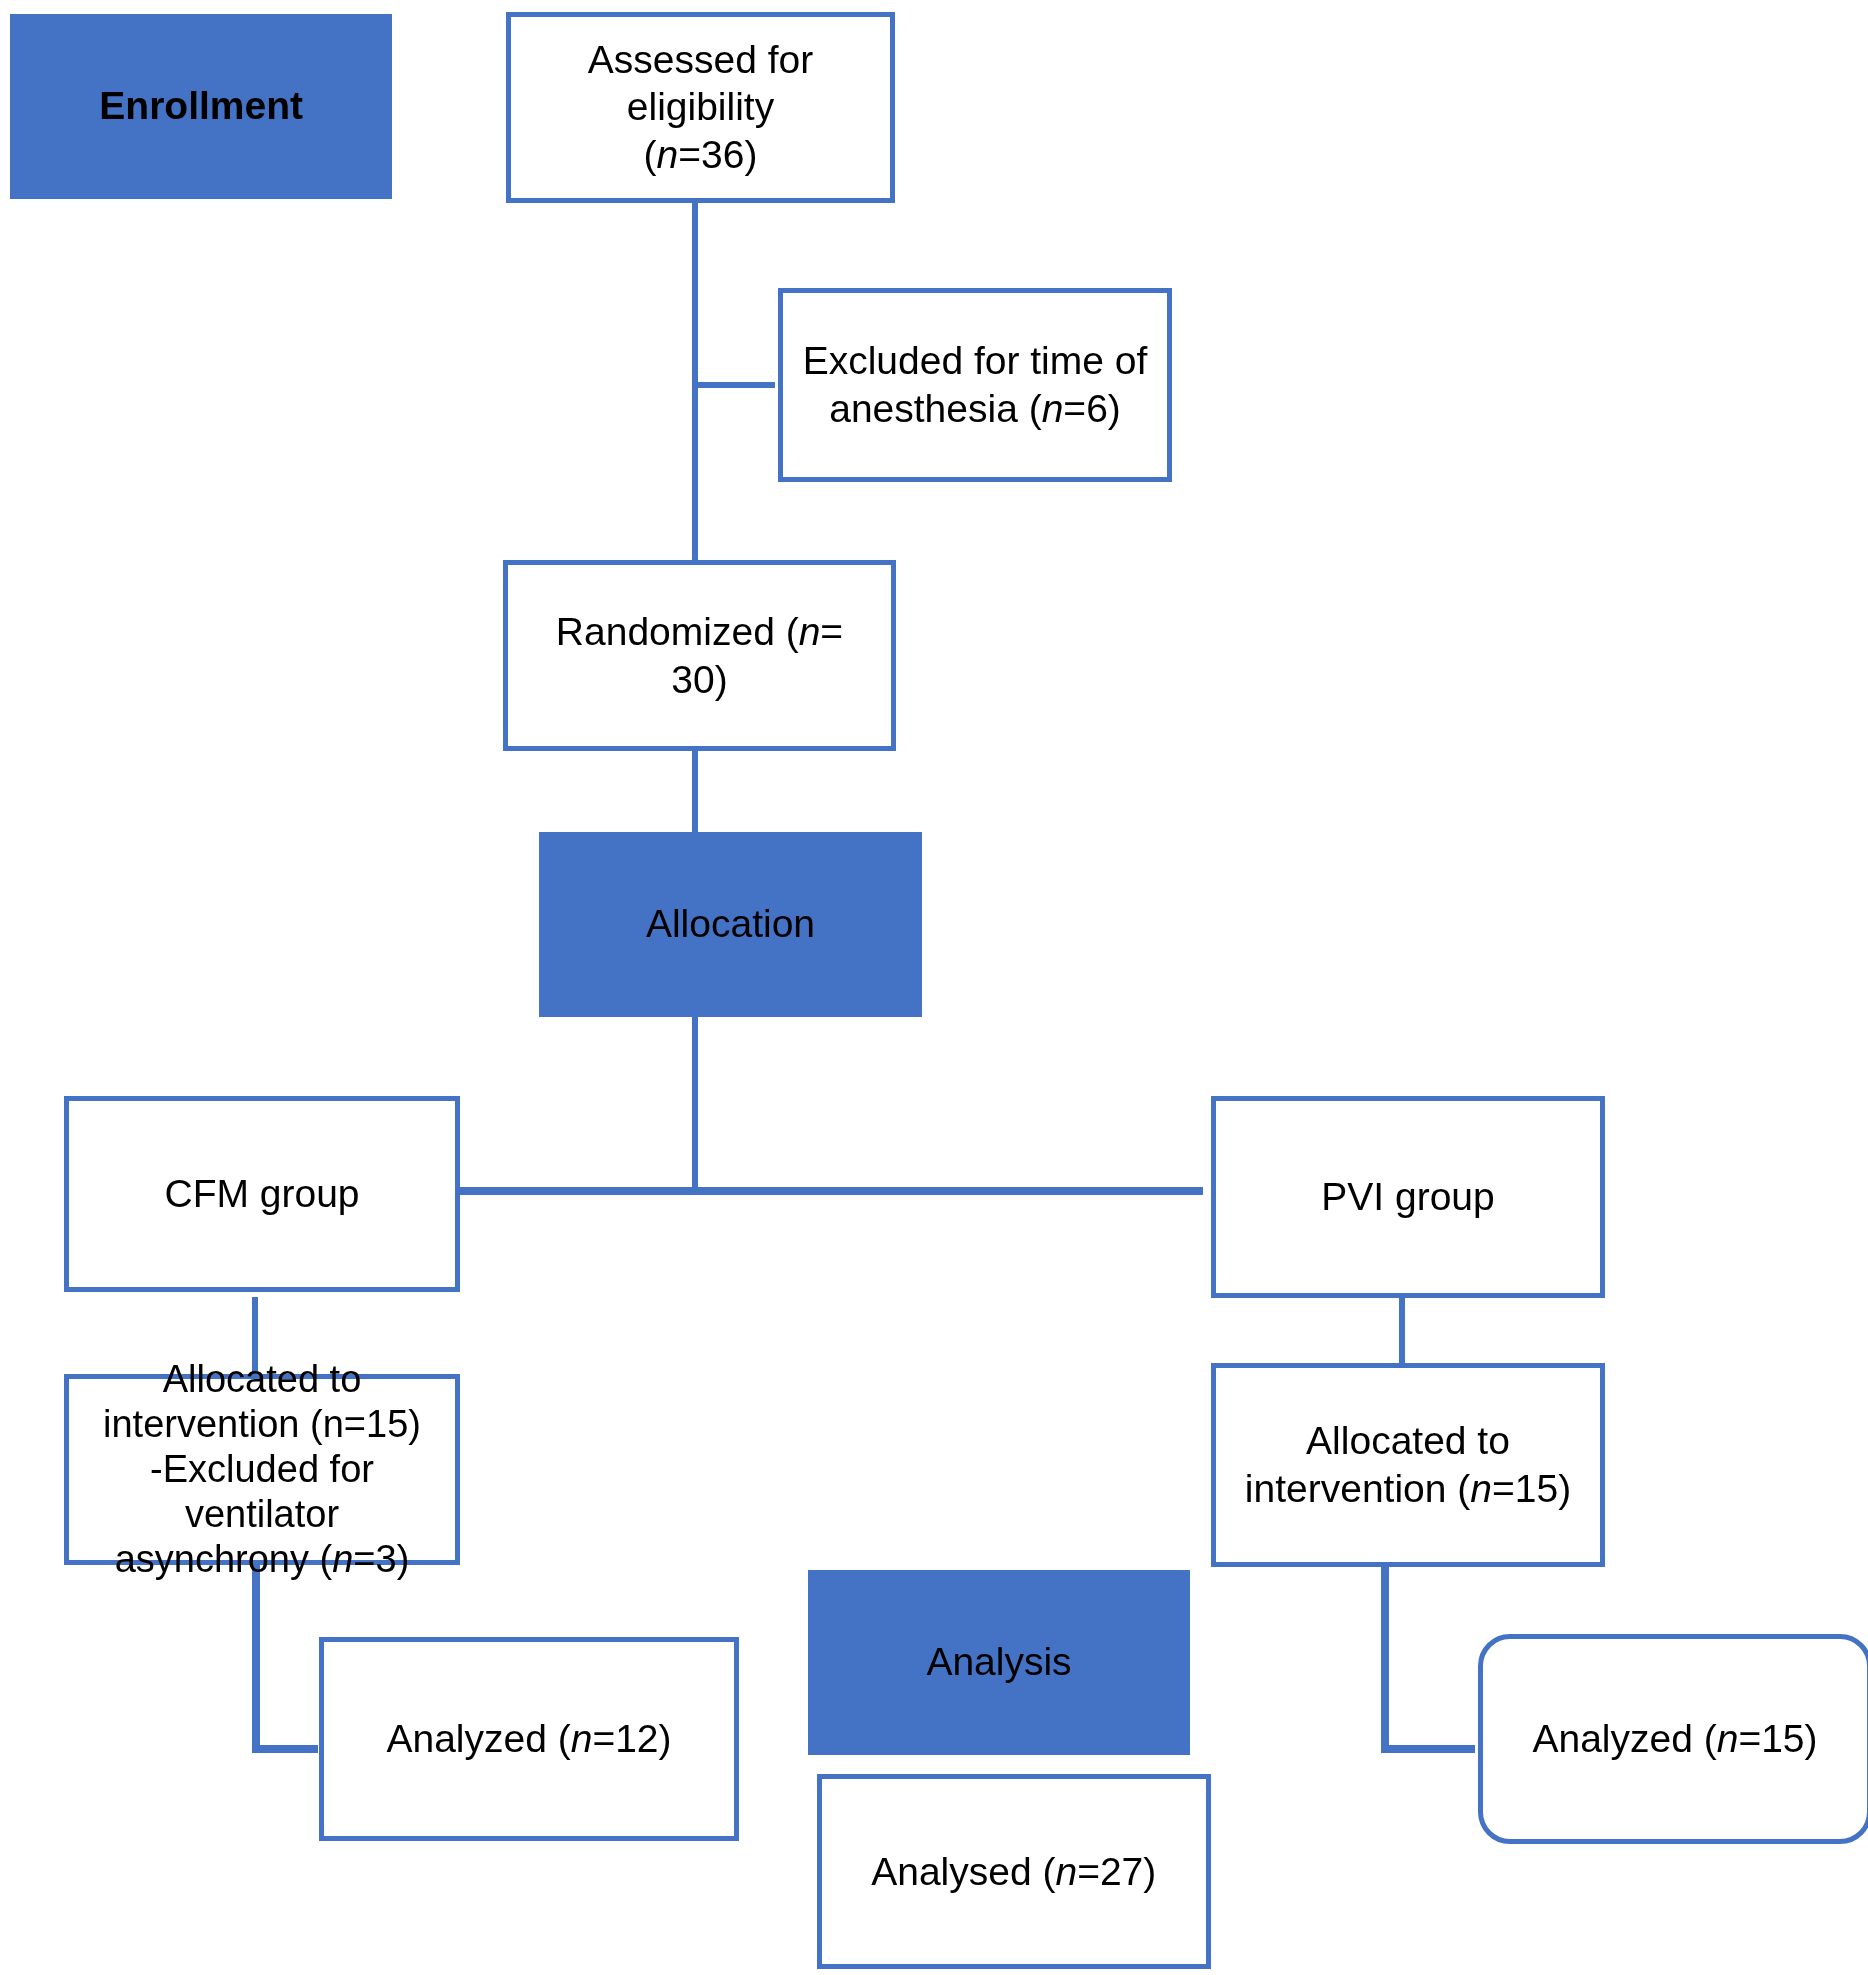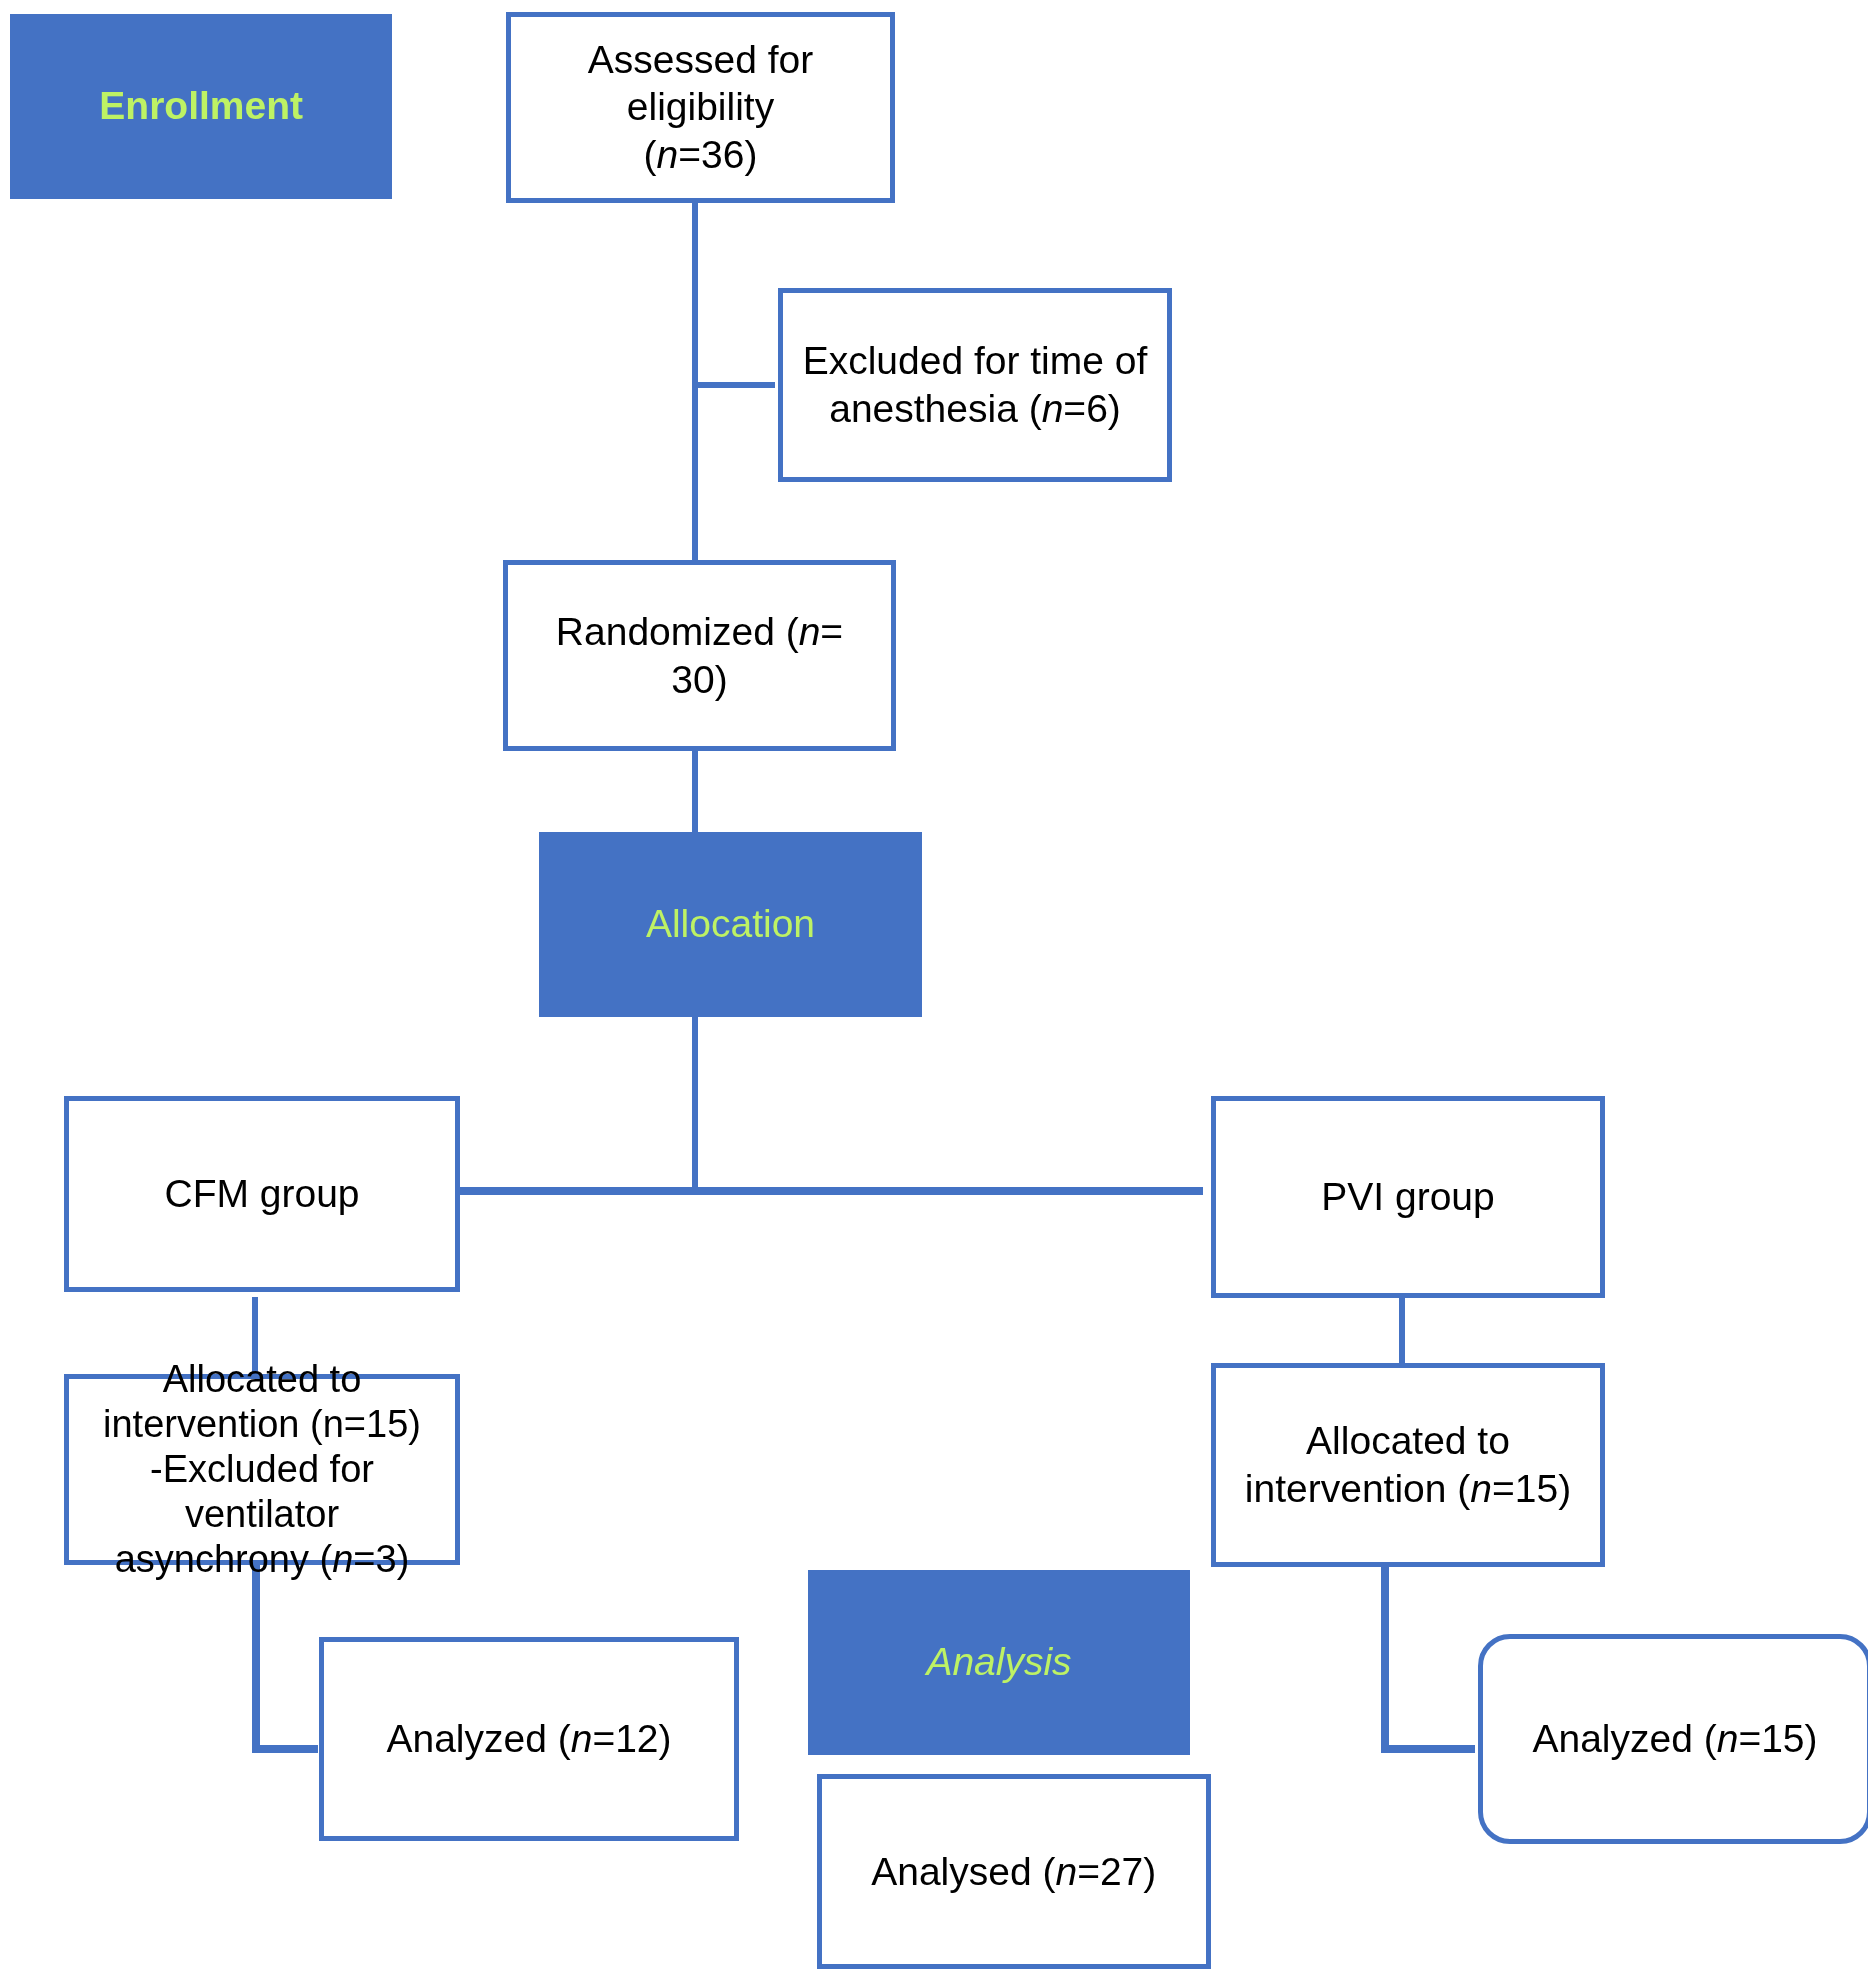--- a/index.html
+++ b/index.html
@@ -36,21 +36,21 @@
     z-index: 5;
     margin-left: 8px;
   }
   .box .txt { display: block; width: 100%; }
 
   
   .banner {
     position: absolute;
     box-sizing: border-box;
     background: #4472C4;
-    color: #bef264;
+    color: #000000;
     display: flex;
     align-items: center;
     justify-content: center;
     text-align: center;
     font-size: 39px;
     line-height: 1.2;
     z-index: 6;
   }
   .banner.bold { font-weight: bold; }
 
@@ -89,21 +89,21 @@
   <div class="conn" style="left:1381px; top:1745px; width:94px; height:8.3px;"></div>
 
   <div class="banner bold" style="left:10.2px; top:14px; width:382px; height:185px;">
     <span>Enrollment</span>
   </div>
 
   <div class="banner" style="left:503px; top:832px; width:383px; height:185px;margin-left:36px;">
     <span>Allocation</span>
   </div>
 
-  <div class="banner" style="left:808px; top:1570px; width:382px; height:185px;font-style:italic;">
+  <div class="banner" style="left:808px; top:1570px; width:382px; height:185px;">
     <span>Analysis</span>
   </div>
 
   <div class="box" style="left:498px; top:11.5px; width:389px; height:191px;">
     <span class="txt">
       <span>Assessed for eligibility</span><br>
       <span>(</span><span class="ital">n</span><span>=36)</span>
     </span>
   </div>
 

